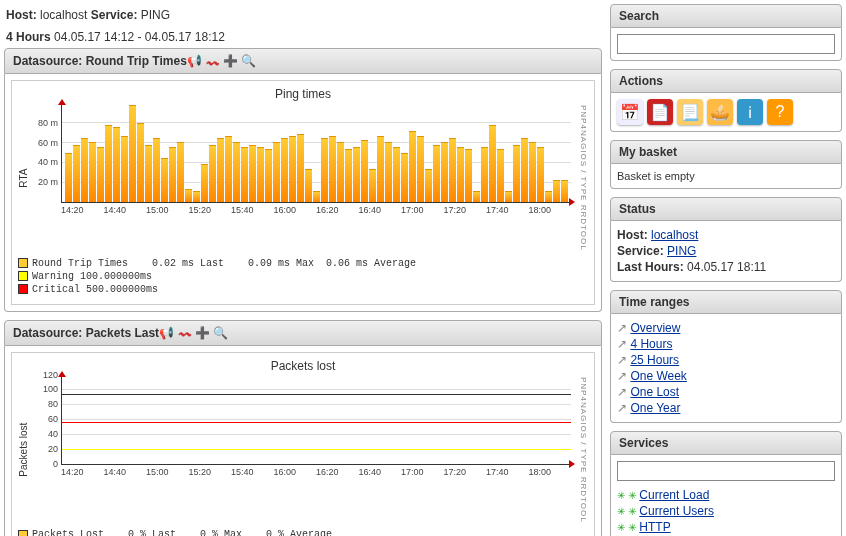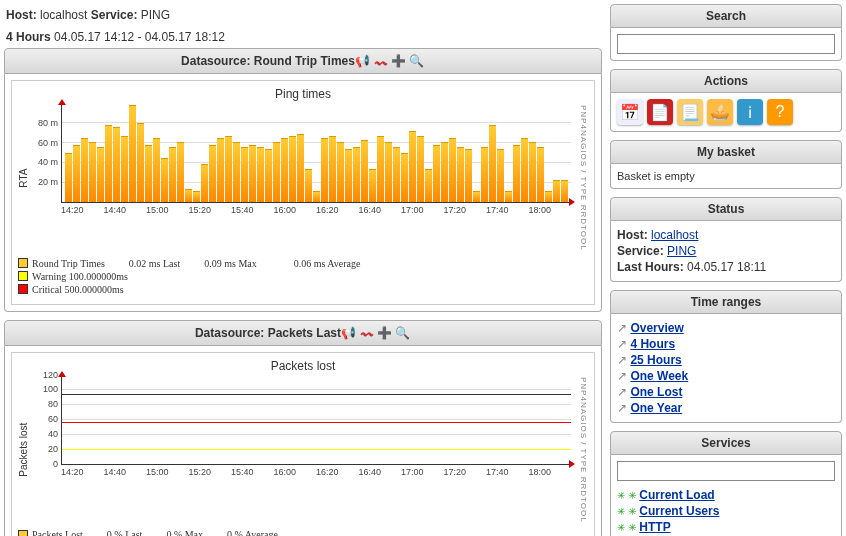--- a/index.html
+++ b/index.html
@@ -1,56 +1,56 @@
 <!DOCTYPE html>
 <html><head>
 <meta charset="utf-8">
 <style>
 * { box-sizing: border-box; margin: 0; padding: 0; }
 body { font-family: Verdana, Arial, sans-serif; font-size: 11px; color: #333; background: #fff; width: 846px; }
 .container { display: flex; gap: 8px; padding: 4px; }
 .main { flex: 1; min-width: 0; }
 .side { width: 232px; }
-.hdr { background: linear-gradient(#f0f0f0,#d8d8d8); border: 1px solid #aaa; border-radius: 4px 4px 0 0; padding: 4px 8px; font-weight: bold; font-size: 12px; display: flex; justify-content: center; align-items: center; }
+.hdr { background: linear-gradient(#f0f0f0,#d8d8d8); border: 1px solid #aaa; border-radius: 4px 4px 0 0; padding: 4px 8px; font-weight: bold; font-size: 12px; display: flex; justify-content: flex-start; align-items: center; }
 .box { border: 1px solid #aaa; border-top: none; border-radius: 0 0 4px 4px; padding: 6px; margin-bottom: 8px; background: #fff; }
 .topline { padding: 4px 2px; font-size: 12px; }
 .topline b { font-weight: bold; }
 .chartwrap { border: 1px solid #ccc; padding: 4px; position: relative; }
 .chart-title { text-align: center; font-size: 12px; padding: 2px; }
 .chart-area { display: flex; }
 .ylabel { writing-mode: vertical-rl; transform: rotate(180deg); font-size: 10px; text-align: center; padding: 2px; }
 .ylabel-r { writing-mode: vertical-rl; font-size: 8px; color: #888; text-align: center; padding: 2px; letter-spacing: 1px; }
 .plot { flex: 1; }
 .plot-inner { border-left: 1px solid #333; border-bottom: 1px solid #333; height: 100px; position: relative; margin-left: 30px; margin-right: 6px; background: repeating-linear-gradient(to top, transparent, transparent 19px, #ddd 19px, #ddd 20px); }
 .plot-inner.small { height: 90px; background: repeating-linear-gradient(to top, transparent, transparent 14px, #ddd 14px, #ddd 15px); }
 .yticks { position: absolute; left: -30px; top: 0; bottom: 0; width: 28px; font-size: 9px; color: #444; }
 .ytick { position: absolute; right: 2px; transform: translateY(50%); white-space: nowrap; margin-top: 8px; }
 .bars { position: absolute; left: 0; right: 0; bottom: 0; top: 0; display: flex; align-items: flex-end; padding: 0 2px; }
 .bar { flex: 1; background: linear-gradient(#ffcc33,#ff8800); margin: 0 0.5px; border-top: 1px solid #e69500; }
 .arrow-r { position: absolute; right: -4px; bottom: -4px; width: 0; height: 0; border-left: 6px solid #c00; border-top: 4px solid transparent; border-bottom: 4px solid transparent; }
 .arrow-u { position: absolute; left: -4px; top: -4px; width: 0; height: 0; border-bottom: 6px solid #c00; border-left: 4px solid transparent; border-right: 4px solid transparent; }
 .hline { position: absolute; left: 0; right: 0; height: 1px; }
 .xticks { margin-left: 30px; margin-right: 6px; display: flex; font-size: 9px; color: #444; padding-top: 2px; }
 .xtick { flex: 1; text-align: left; white-space: nowrap; }
-.legend { padding: 4px 2px; font-size: 10px; font-family: Liberation Serif, serif; }
+.legend { padding: 4px 2px; font-size: 10px; font-family: Liberation Mono, monospace; }
 .legend-row { display: flex; align-items: center; gap: 4px; padding: 1px 0; }
 .sw { width: 10px; height: 10px; border: 1px solid #333; }
 .icons { display: flex; gap: 2px; }
 .ico { width: 16px; height: 16px; display: inline-flex; align-items: center; justify-content: center; font-size: 12px; cursor: pointer; }
 .side input[type=text] { width: 100%; padding: 2px; border: 1px solid #888; font-size: 12px; }
 .side a { color: #003399; text-decoration: underline; font-size: 12px; }
 .actions-row { display: flex; gap: 4px; }
 .action-btn { width: 26px; height: 26px; border-radius: 4px; display: flex; align-items: center; justify-content: center; font-size: 16px; cursor: pointer; box-shadow: 0 1px 2px rgba(0,0,0,.3); }
 .svc-list { list-style: none; }
 .svc-list li { padding: 1px 0; font-size: 12px; }
 .svc-list li::before { content: "✳ ✳ "; color: #2a2; font-size: 10px; }
 .tr-list { list-style: none; }
 .tr-list li { padding: 1px 0; font-size: 12px; }
 .tr-list li::before { content: "↗ "; color: #888; }
-.tr-list a, .svc-list a { color: #003399; font-weight: bold; }
+.tr-list a, .svc-list a { color: #003399; }
 .status-line { font-size: 12px; padding: 1px 0; }
 </style>
 </head>
 <body>
 
 <div class="container">
   <div class="main">
     <div class="topline">
       <b>Host:</b>
       <span>localhost</span>
@@ -168,21 +168,21 @@
               </div>
           </div>
           <div class="ylabel-r">PNP4NAGIOS / TYPE RRDTOOL</div>
         </div>
         <div class="legend">
           <div class="legend-row">
             <span class="sw" style="background:#ffcc33"></span>
             <span>Round Trip Times</span>
             <span style="margin-left:20px">0.02 ms Last</span>
             <span style="margin-left:20px">0.09 ms Max</span>
-            <span style="margin-left:33px">0.06 ms Average</span>
+            <span style="margin-left:8px">0.06 ms Average</span>
           </div>
           <div class="legend-row">
             <span class="sw" style="background:#ffff00"></span>
             <span>Warning  100.000000ms</span>
           </div>
           <div class="legend-row">
             <span class="sw" style="background:#ff0000"></span>
             <span>Critical 500.000000ms</span>
           </div>
         </div>

